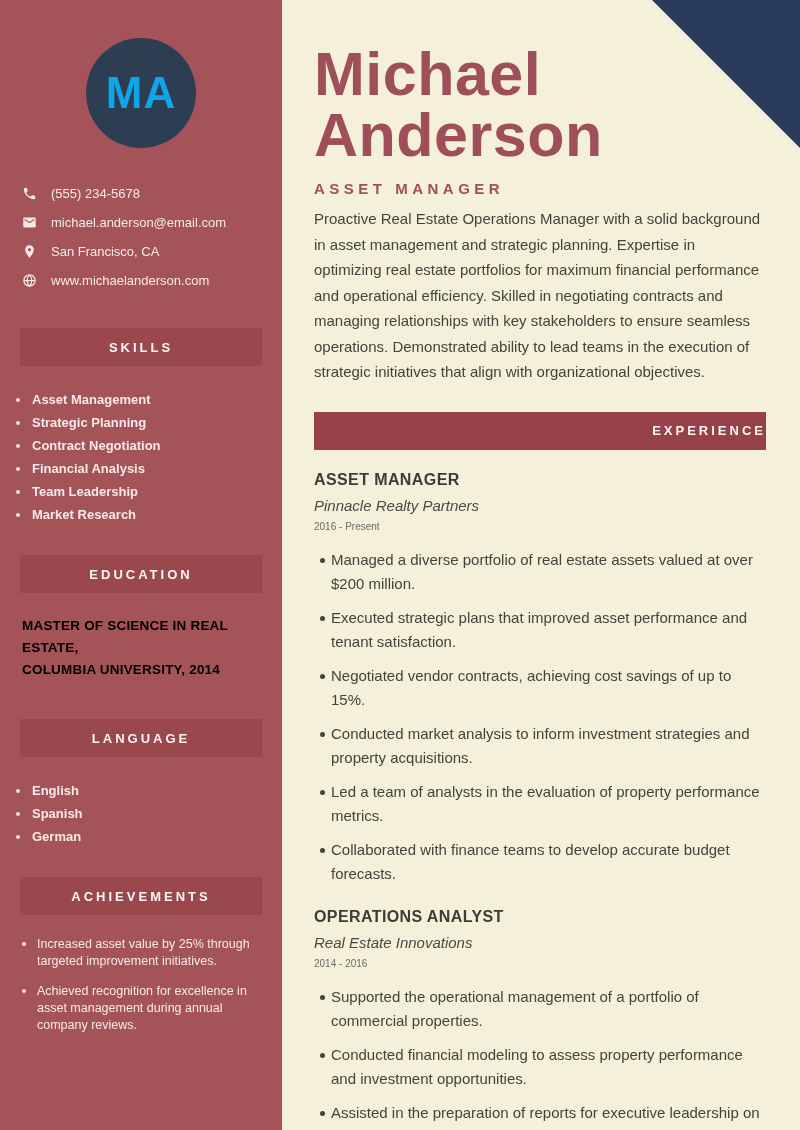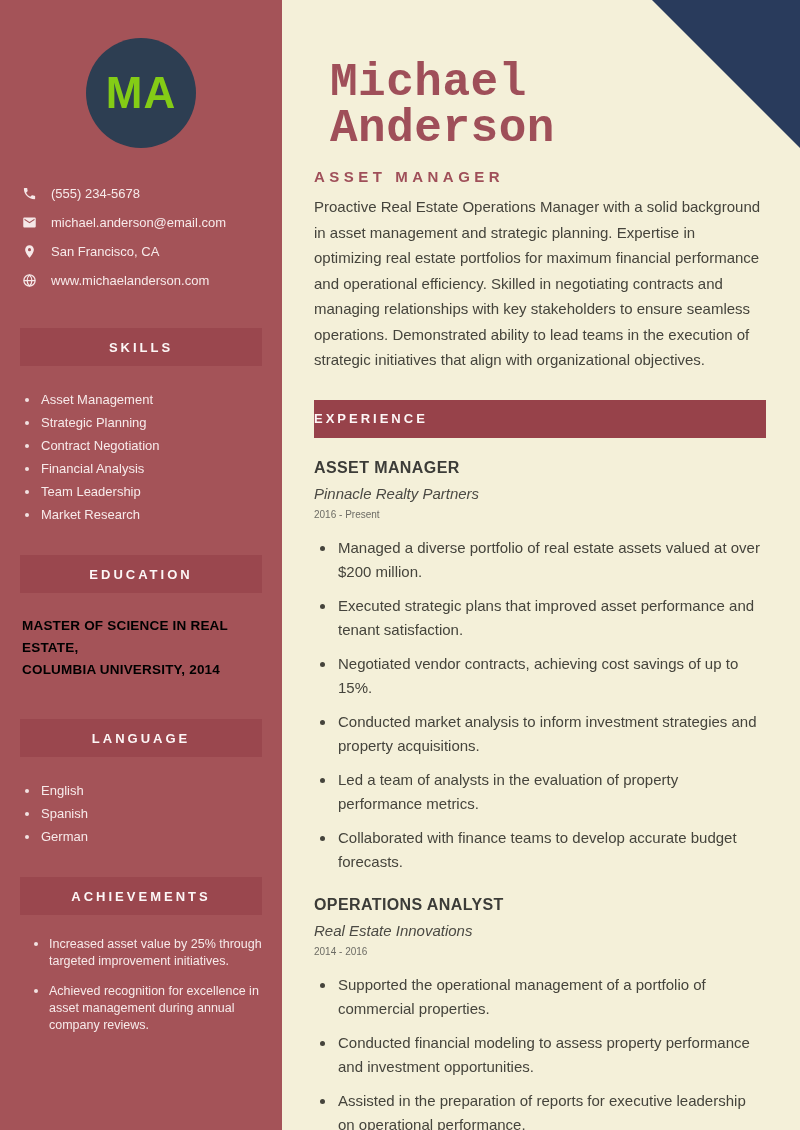--- a/index.html
+++ b/index.html
@@ -13,74 +13,74 @@
   
   .sidebar{
     width:282px;flex-shrink:0;height:100%;
     background:#a45358;color:#f7eaea;
     box-sizing:border-box;
   }
   .avatar{
     width:110px;height:110px;border-radius:50%;
     background:#2d3e52;margin:38px auto 0 auto;
     display:flex;align-items:center;justify-content:center;
-    color:#84cc16;font-size:44px;font-weight:600;letter-spacing:1px;
+    color:#0ea5e9;font-size:44px;font-weight:600;letter-spacing:1px;
   }
   .contact{margin-top:38px;padding:0 18px 0 22px;}
   .contact-row{display:flex;align-items:center;gap:14px;margin-bottom:14px;font-size:13px;}
   .contact-icon{width:15px;height:15px;flex-shrink:0;display:flex;align-items:center;justify-content:center;}
   .contact-icon svg{width:15px;height:15px;}
 
   .side-banner{
     margin:0 20px;height:38px;background:#9a474e;color:#fdf6f6;
     font-size:13px;font-weight:700;letter-spacing:3px;
     display:flex;align-items:center;justify-content:center;
   }
   .banner-skills{margin-top:40px;}
   .banner-education{margin-top:34px;}
   .banner-language{margin-top:38px;}
   .banner-achievements{margin-top:34px;}
 
-  ul.side-list{list-style:none;margin:27px 0 0 0;padding:0 18px 0 25px;}
+  ul.side-list{list-style:none;margin:27px 0 0 0;padding:0 18px 0 16px;font-weight:bold;}
   ul.side-list li{display:flex;gap:12px;font-size:13px;margin-bottom:10px;line-height:13px;}
   .sdot{width:4px;height:4px;border-radius:50%;background:#f2e2e2;margin-top:5px;flex-shrink:0;}
 
   .edu-block{margin-top:22px;padding:0 20px 0 22px;font-weight:700;font-size:13.5px;line-height:22px;color:#000000;letter-spacing:0.2px;}
 
-  ul.ach-list{list-style:none;margin:21px 0 0 0;padding:0 16px 0 34px;}
+  ul.ach-list{list-style:none;margin:21px 0 0 0;padding:0 16px 0 22px;}
   ul.ach-list li{display:flex;gap:11px;font-size:12.5px;line-height:17px;margin-bottom:13px;}
   ul.ach-list .sdot{margin-top:6px;}
 
   
   .main{
     flex:1;background:#f4f0d9;position:relative;
     box-sizing:border-box;padding:44px 34px 0 32px;
   }
   .corner-accent{
     position:absolute;top:0;right:0;width:0;height:0;
     border-top:148px solid #293b5c;border-left:148px solid transparent;
   }
   .name{
-    margin:16px;font-family:Liberation Mono, monospace;font-weight:700;
-    font-size:46px;color:#9f4f59;letter-spacing:0.5px;line-height:1.0;
+    margin:0;font-family:Liberation Sans, sans-serif;font-weight:700;
+    font-size:61px;color:#9f4f59;letter-spacing:0.5px;line-height:1.0;
   }
   .role{margin-top:14px;font-size:15px;font-weight:700;letter-spacing:4.5px;color:#9f4f59;}
   .summary{margin-top:9px;font-size:15px;line-height:25.5px;color:#45443c;width:452px;}
 
   .exp-banner{
     margin-top:27px;height:38px;background:#97424a;color:#fdf6f6;
     font-size:13px;font-weight:700;letter-spacing:3px;
-    display:flex;align-items:center;justify-content:flex-start;
+    display:flex;align-items:center;justify-content:flex-end;
   }
   .job{margin-top:21px;}
   .job-title{font-size:16px;font-weight:700;color:#3c3c38;letter-spacing:0.4px;}
   .company{margin-top:8px;font-size:15px;color:#4b4a44;font-style:italic;}
   .dates{margin-top:7px;font-size:10px;color:#6d6c65;}
   ul.bullets{list-style:none;margin:16px 0 0 0;padding:0 0 0 6px;}
-  ul.bullets li{display:flex;gap:13px;font-size:15px;line-height:24.5px;margin-bottom:9px;color:#45443c;}
+  ul.bullets li{display:flex;gap:6px;font-size:15px;line-height:24.5px;margin-bottom:9px;color:#45443c;}
   .mdot{width:5px;height:5px;border-radius:50%;background:#45443c;margin-top:10px;flex-shrink:0;}
 </style>
 </head>
 <body>
 
 <div class="page">
 
   <aside class="sidebar">
 
     <div class="avatar">

